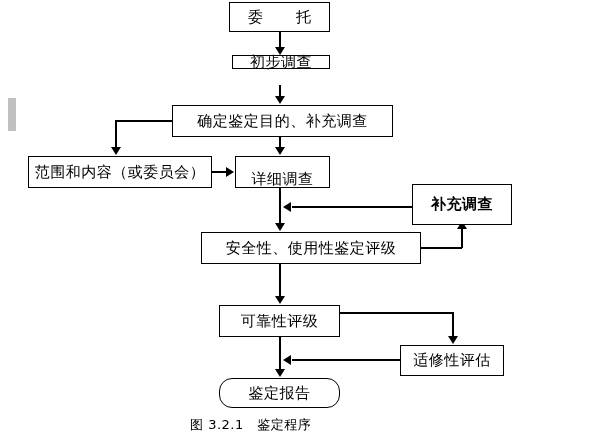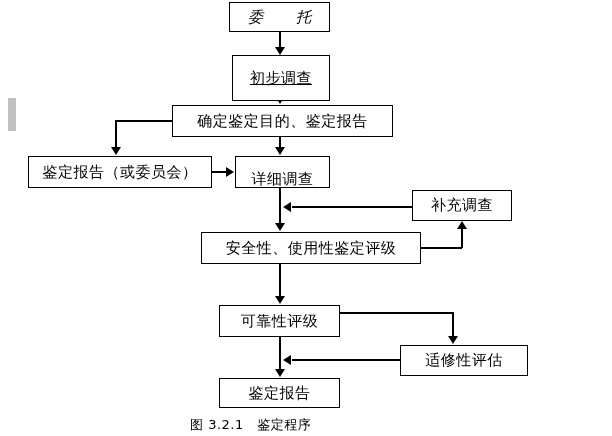--- a/index.html
+++ b/index.html
@@ -29,21 +29,21 @@
     line-height: 1;
     white-space: nowrap;
     z-index: 3;
   }
   .node-label {
     display: block;
     font-size: 15px;
     letter-spacing: 0.5px;
   }
   .node.wide .node-label { font-size: 15px; }
-  .node.title .node-label { letter-spacing: 9px; text-indent: 9px; font-style: italic; }
+  .node.title .node-label { letter-spacing: 9px; text-indent: 9px; }
 
   .edge {
     position: absolute;
     background: #000000;
     z-index: 1;
   }
   .edge.h { height: 1.5px; }
   .edge.v { width: 1.5px; }
 
   .arrow {
@@ -92,53 +92,53 @@
 <body>
 
 <div id="figure">
 
   <div class="margin-mark" style="left:8px; top:98px; width:8px; height:33px;"></div>
 
   <div class="node title" style="left:229px; top:2px; width:101px; height:30px;">
     <span class="node-label">委　托</span>
   </div>
 
-  <div class="node" style="left:232px; top:55px; width:98px; height:46px;text-decoration:underline;">
+  <div class="node" style="left:232px; top:55px; width:98px; height:14px;text-decoration:underline;">
     <span class="node-label">初步调查</span>
   </div>
 
   <div class="node wide" style="left:172px; top:105px; width:221px; height:32px;">
-    <span class="node-label">确定鉴定目的、鉴定报告</span>
+    <span class="node-label">确定鉴定目的、补充调查</span>
   </div>
 
   <div class="node wide" style="left:28px; top:156px; width:184px; height:32px;">
-    <span class="node-label">鉴定报告（或委员会）</span>
+    <span class="node-label">范围和内容（或委员会）</span>
   </div>
 
   <div class="node" style="left:235px; top:156px; width:95px; height:32px;align-items:flex-end;">
     <span class="node-label">详细调查</span>
   </div>
 
-  <div class="node" style="left:412px; top:190px; width:100px; height:31px;">
+  <div class="node" style="left:412px; top:184px; width:100px; height:41px;font-weight:bold;">
     <span class="node-label">补充调查</span>
   </div>
 
   <div class="node wide" style="left:173px; top:232px; width:220px; height:32px;margin-left:28px;">
     <span class="node-label">安全性、使用性鉴定评级</span>
   </div>
 
   <div class="node" style="left:219px; top:305px; width:121px; height:32px;">
     <span class="node-label">可靠性评级</span>
   </div>
 
-  <div class="node" style="left:400px; top:345px; width:128px; height:31px;">
+  <div class="node" style="left:400px; top:345px; width:104px; height:31px;">
     <span class="node-label">适修性评估</span>
   </div>
 
-  <div class="node" style="left:219px; top:378px; width:121px; height:30px;">
+  <div class="node" style="left:219px; top:378px; width:121px; height:30px;border-radius:13px;">
     <span class="node-label">鉴定报告</span>
   </div>
 
   <div class="edge v" style="left:279px; top:32px; height:16px;"></div>
   <div class="arrow down" style="left:275px; top:47px;"></div>
 
   <div class="edge v" style="left:279px; top:85px; height:12px;"></div>
   <div class="arrow down" style="left:275px; top:96px;"></div>
 
   <div class="edge h" style="left:115px; top:120px; width:58px;"></div>

